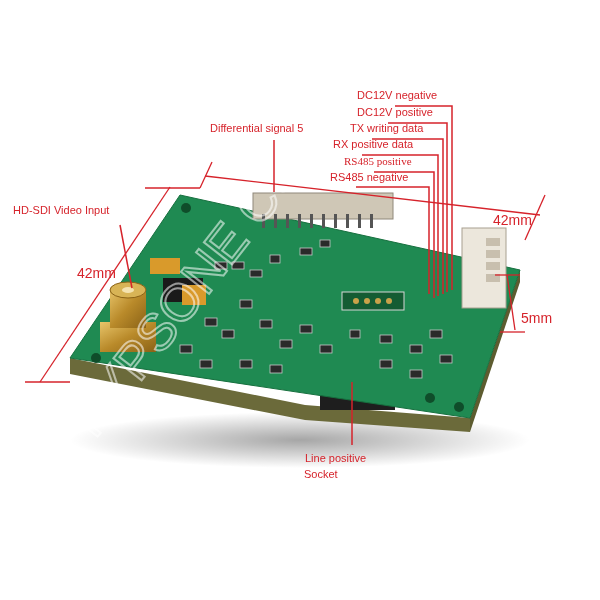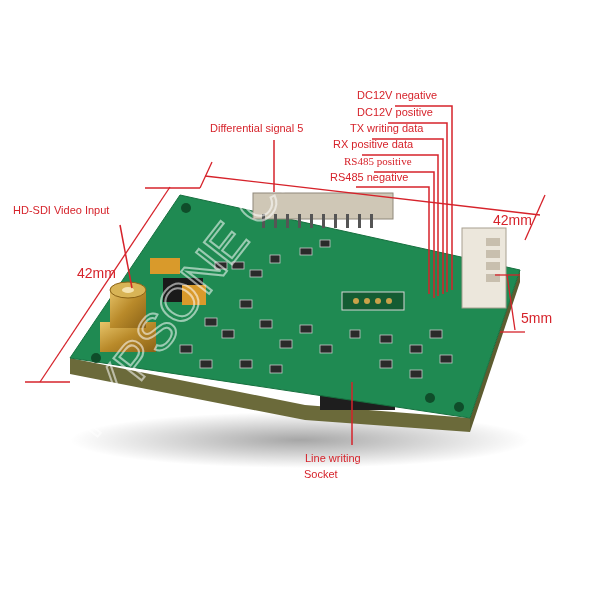--- a/index.html
+++ b/index.html
@@ -145,20 +145,20 @@
   <div class="label" style="left:357px;top:90px;">DC12V negative</div>
   <div class="label" style="left:357px;top:107px;">DC12V positive</div>
   <div class="label" style="left:350px;top:123px;">TX writing data</div>
   <div class="label" style="left:333px;top:139px;">RX positive data</div>
   <div class="label" style="left:344px;top:156px;font-family:Liberation Serif, serif;">RS485 positive</div>
   <div class="label" style="left:330px;top:172px;">RS485 negative</div>
 
   <div class="label" style="left:210px;top:123px;">Differential signal 5</div>
   <div class="label" style="left:13px;top:205px;">HD-SDI Video Input</div>
 
-  <div class="label" style="left:305px;top:453px;">Line writing</div>
+  <div class="label" style="left:305px;top:453px;">Line positive</div>
   <div class="label" style="left:304px;top:469px;">Socket</div>
 
   <div class="label sm" style="left:493px;top:213px;">42mm</div>
   <div class="label sm" style="left:77px;top:266px;">42mm</div>
   <div class="label sm" style="left:521px;top:311px;">5mm</div>
 
 </div>
 
 </body></html>

